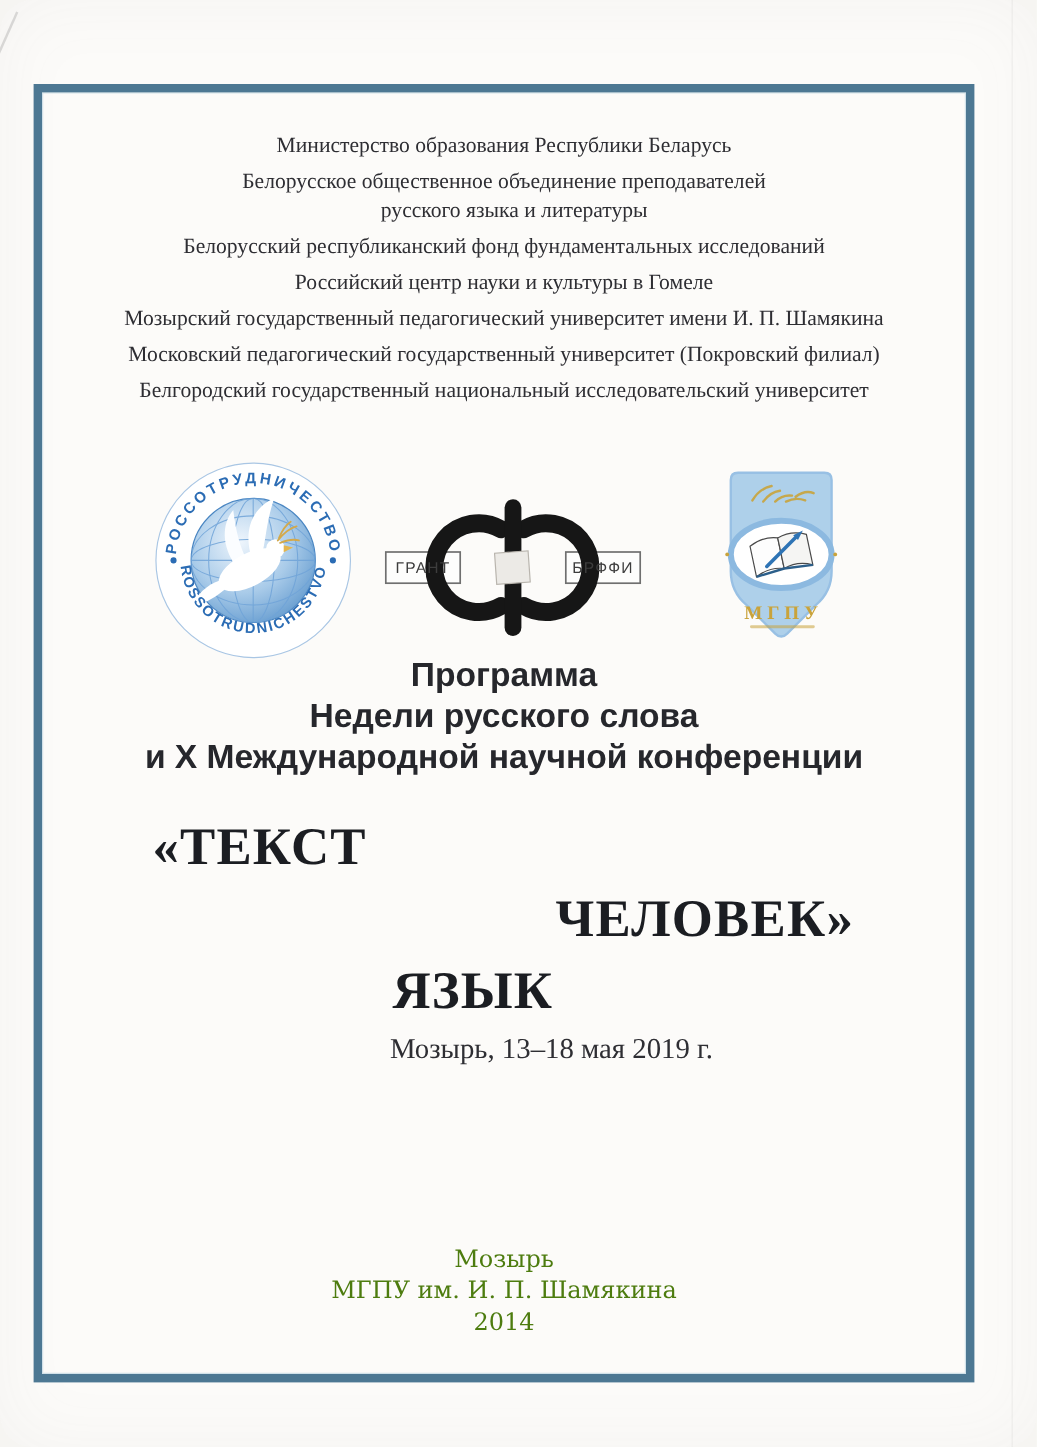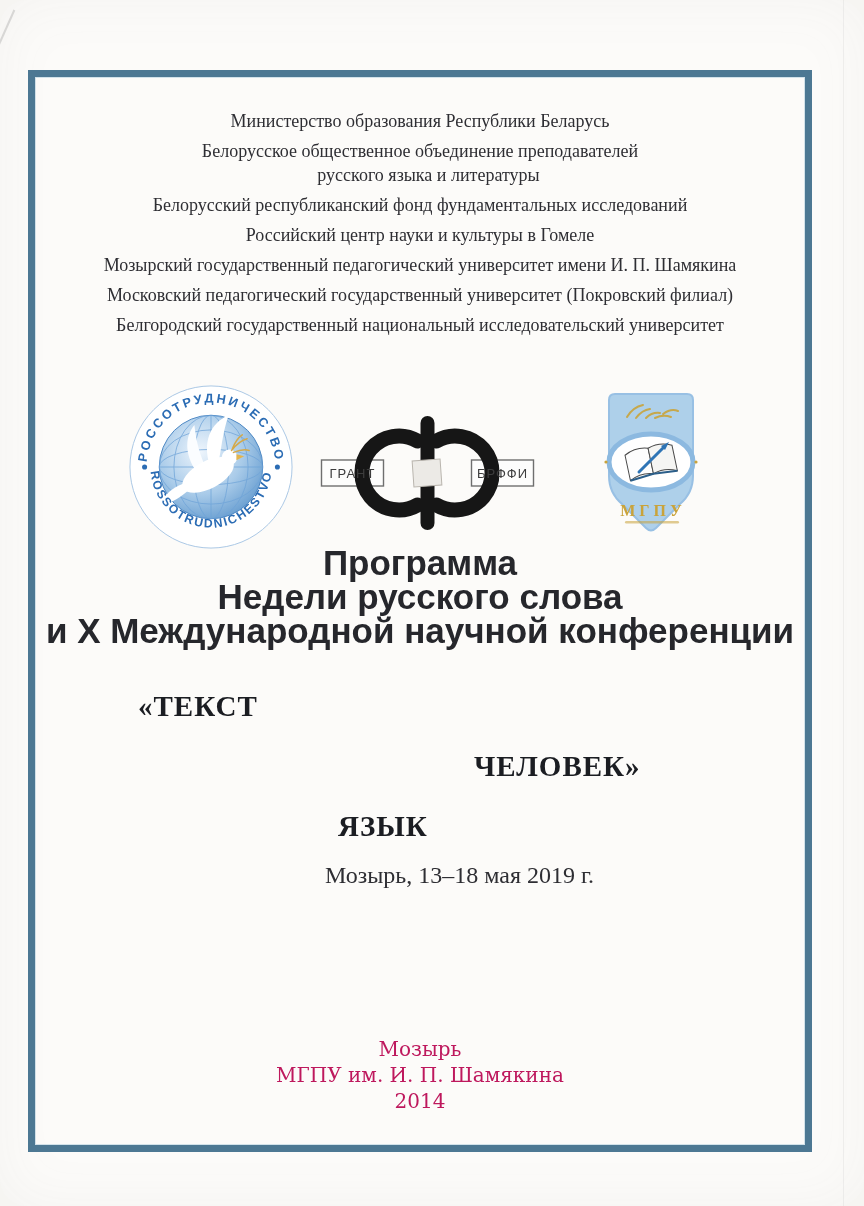--- a/index.html
+++ b/index.html
@@ -56,45 +56,45 @@
   }
   .mgpu-abbr{
     font-family:"Liberation Serif", serif;
     font-weight:bold;font-size:16px;letter-spacing:4px;fill:#c9a33b;
   }
   
   .program-title{
     position:absolute;left:28px;top:546px;width:784px;
     text-align:center;
     font-family:"Liberation Sans", sans-serif;
-    font-weight:bold;font-size:35px;line-height:34px;
+    font-weight:bold;font-size:28px;line-height:34px;
     color:#26272c;
   }
   
   .conf-title{
     position:absolute;left:35px;top:676px;width:770px;
     font-family:"Liberation Serif", serif;
-    font-weight:bold;font-size:29px;line-height:60px;
-    color:#1b1d22;letter-spacing:1px;margin-left:11px;
+    font-weight:bold;font-size:44px;line-height:60px;
+    color:#1b1d22;letter-spacing:1px;
   }
   .conf-word{white-space:nowrap;}
   .conf-word.w1{margin-left:92px;}
   .conf-word.w2{margin-left:292px;}
   .conf-word.w3{margin-left:428px;}
   
   .date-line{
     position:absolute;left:28px;top:862px;width:863px;
     text-align:center;font-size:24px;color:#2e2e33;
   }
   
   .imprint{
     position:absolute;left:28px;top:1036px;width:784px;
     text-align:center;
     font-family:"DejaVu Serif", serif;
-    font-size:20px;line-height:26px;color:#be185d;
+    font-size:20px;line-height:26px;color:#4d7c0f;
   }
 </style>
 </head>
 <body>
 
 <div class="page">
   <div class="scan-artifact"></div>
   <div class="edge-line"></div>
   <div class="frame"></div>
 

